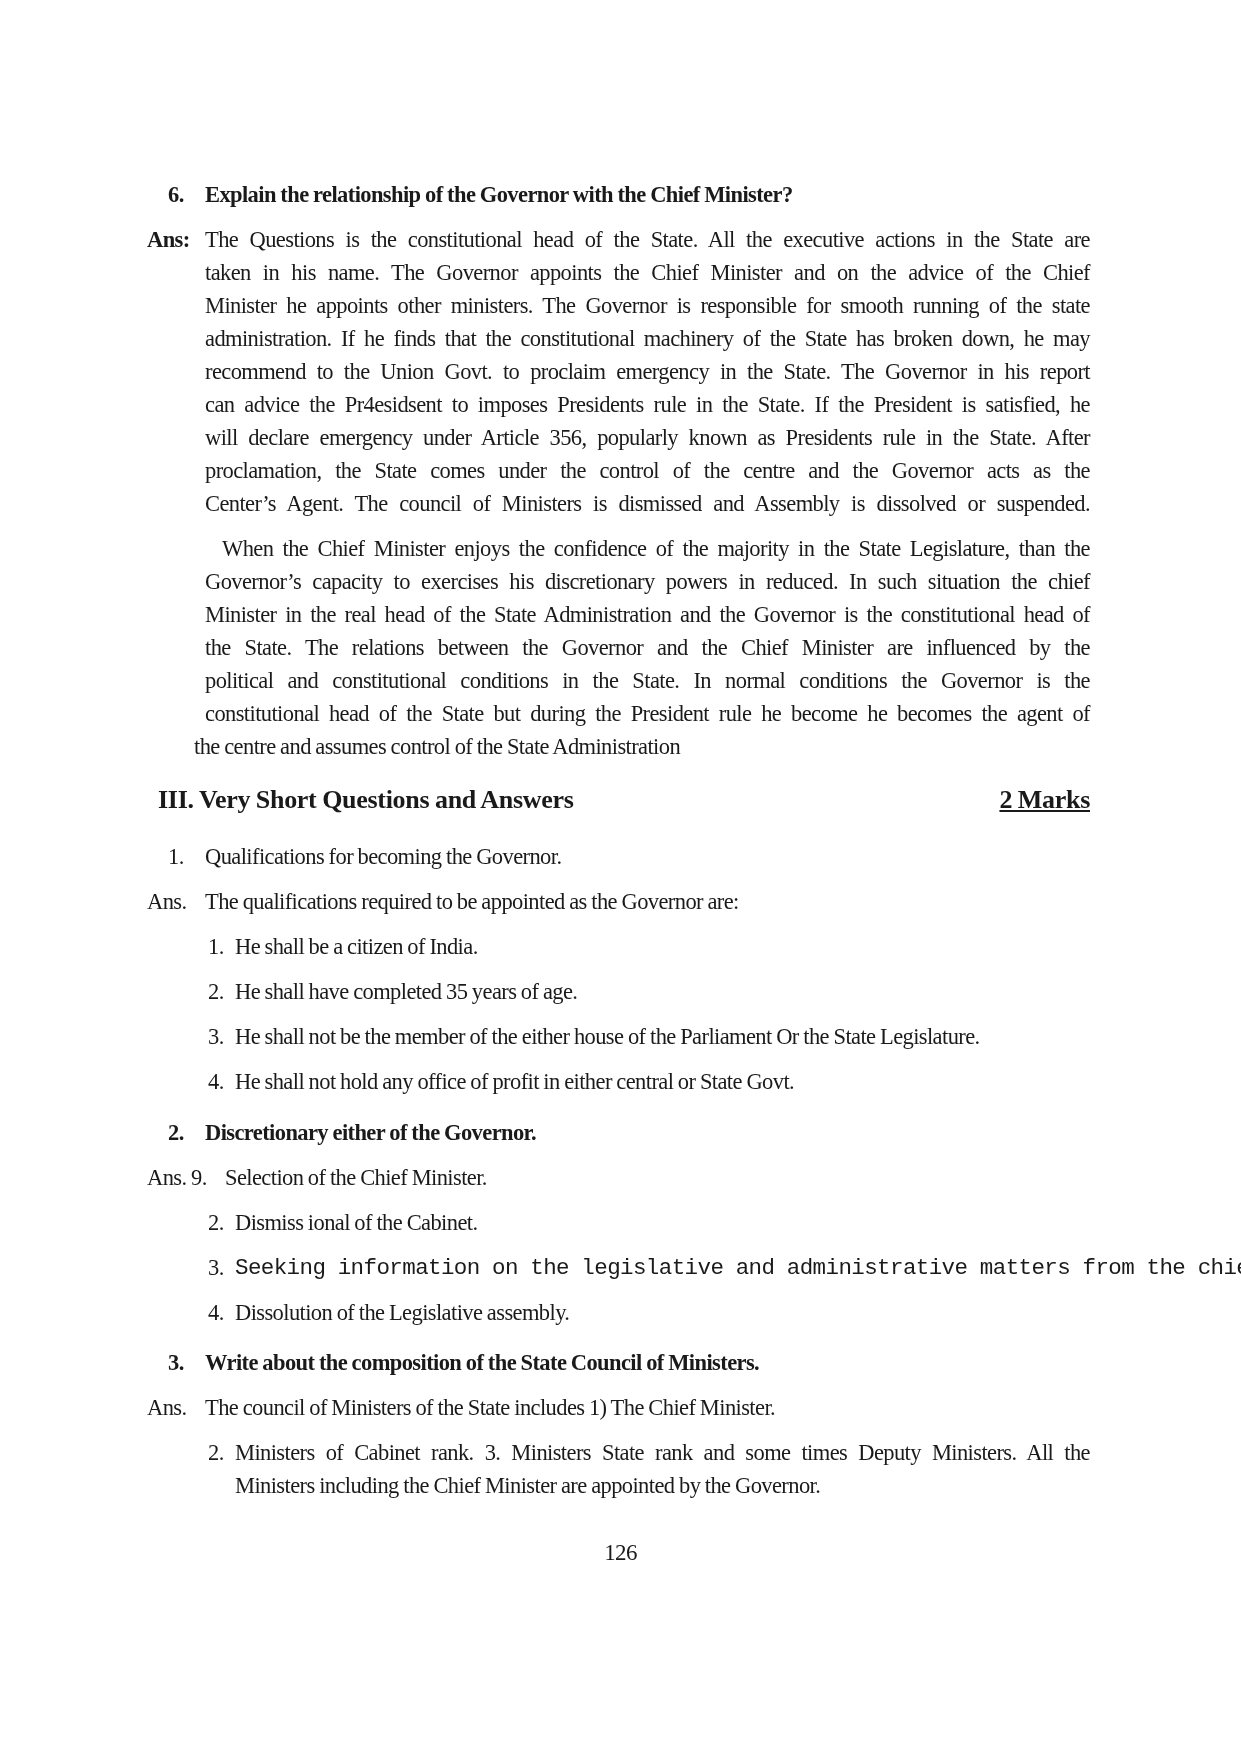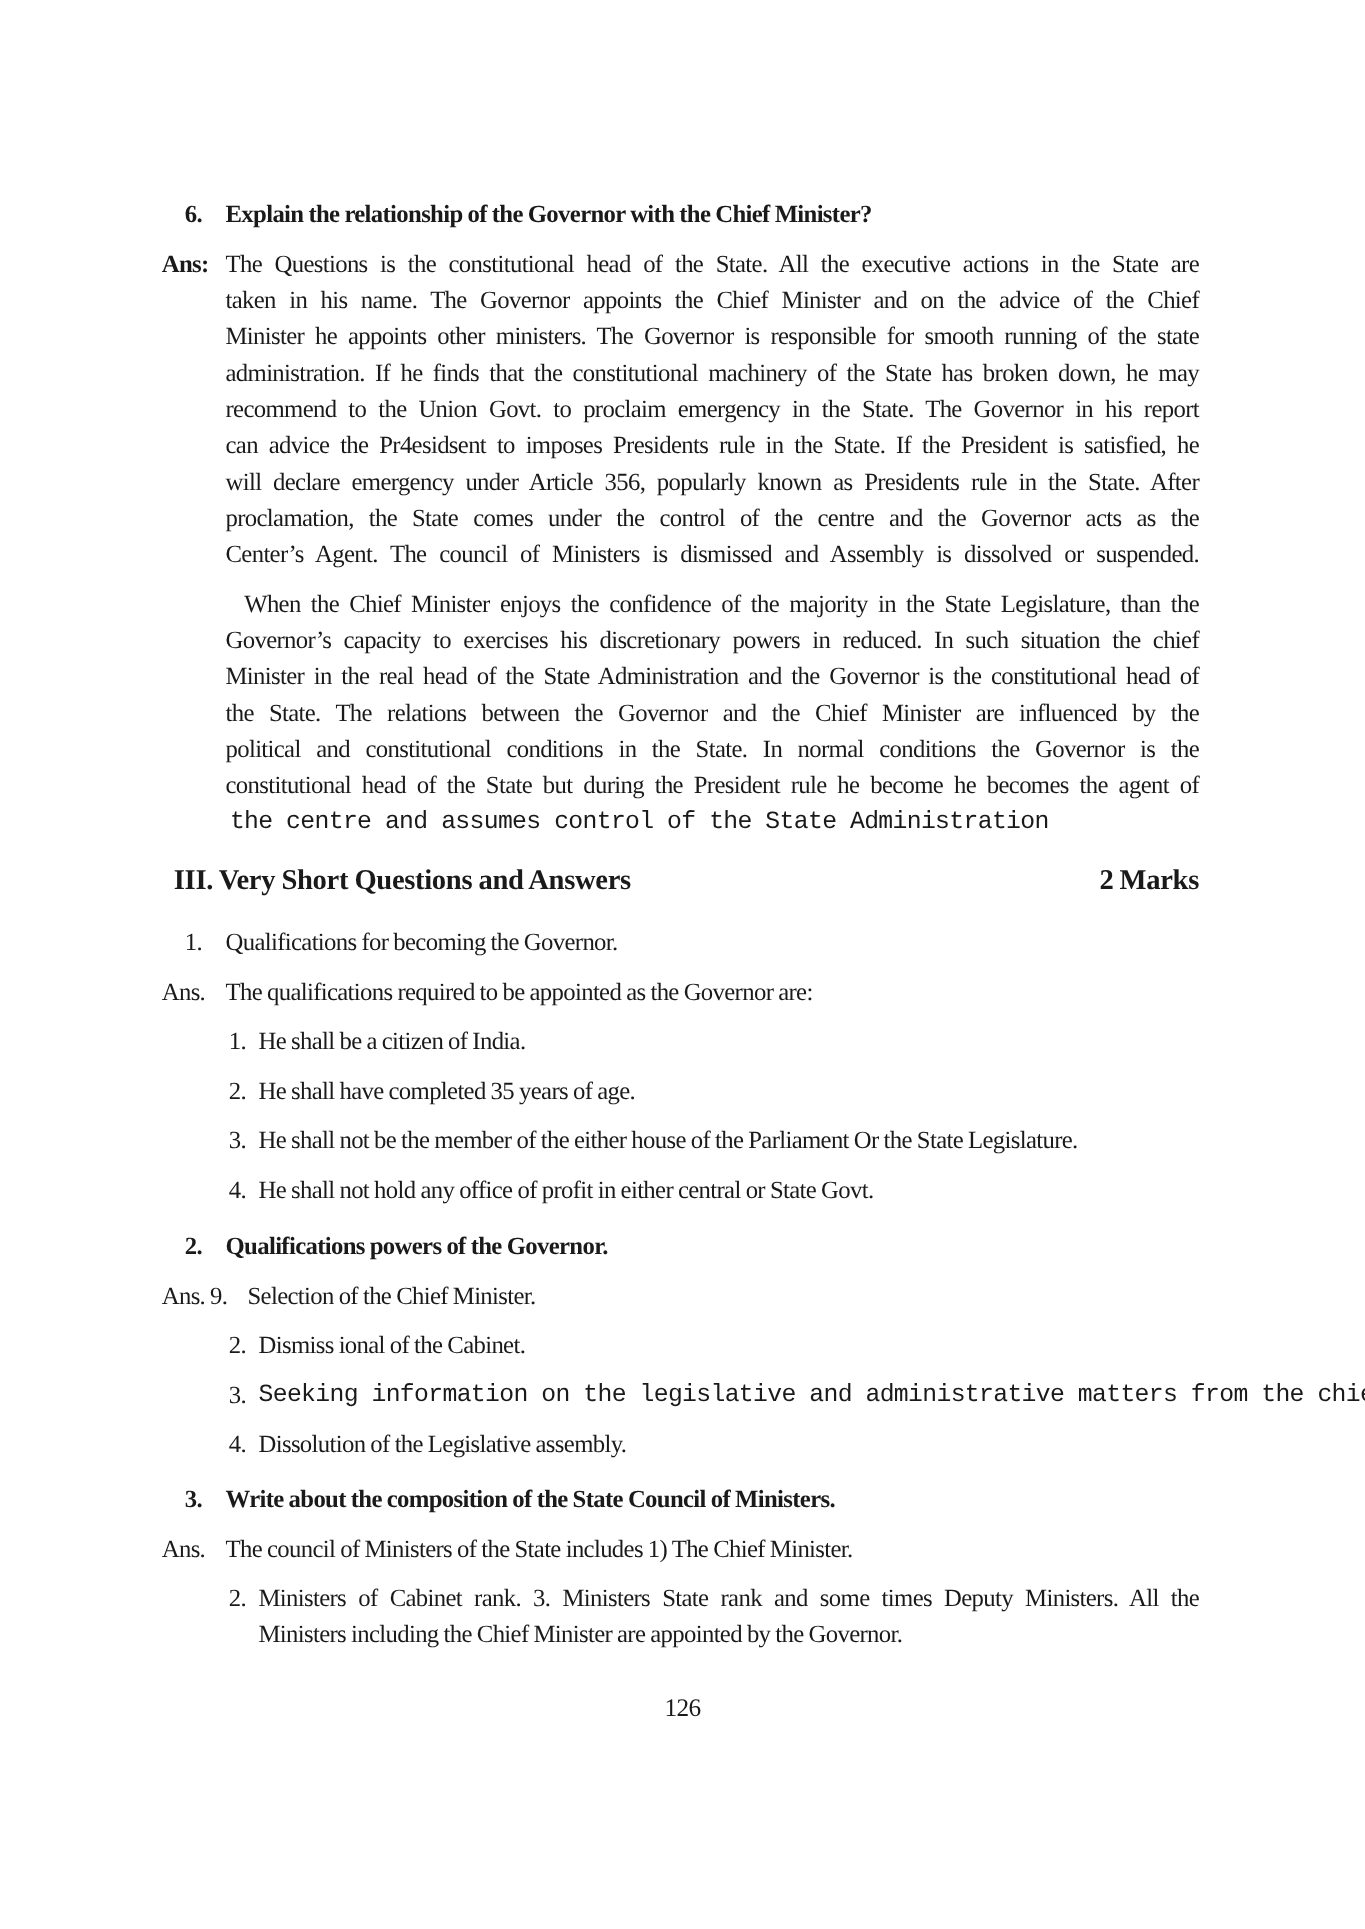--- a/index.html
+++ b/index.html
@@ -34,41 +34,41 @@
     <div class="line just" style="left:205px; top:489px; width:885px;">Center’s Agent.  The council of Ministers is dismissed and Assembly is dissolved or suspended.</div>
   </div>
 
   <div>
     <div class="line just" style="left:222px; top:534px; width:868px;">When the Chief Minister enjoys the confidence of the majority in the State Legislature, than the</div>
     <div class="line just" style="left:205px; top:567px; width:885px;">Governor’s capacity to exercises his discretionary powers in reduced. In such situation the chief</div>
     <div class="line just" style="left:205px; top:600px; width:885px;">Minister in the real head of the State Administration and the Governor is the constitutional head of</div>
     <div class="line just" style="left:205px; top:633px; width:885px;">the State. The relations between the Governor and the Chief Minister  are influenced by the</div>
     <div class="line just" style="left:205px; top:666px; width:885px;">political and constitutional conditions in the State.  In normal conditions the Governor is the</div>
     <div class="line just" style="left:205px; top:699px; width:885px;">constitutional head of the State but during the President rule he become he becomes the agent of</div>
-    <div class="line" style="left:209px; top:732px;font-family:Liberation Mono, monospace;">the centre and assumes control of the State Administration</div>
+    <div class="line" style="left:194px; top:732px;">the centre and assumes control of the State Administration</div>
   </div>
 
   <div class="line h2" style="left:158px; top:785px;">III. Very Short Questions and Answers</div>
-  <div class="line h2" style="right:151px; top:785px;">2 Marks</div>
+  <div class="line h2" style="right:151px; top:785px;text-decoration:underline;">2 Marks</div>
 
   <div class="line" style="left:168px; top:842px;">1.</div>
   <div class="line" style="left:205px; top:842px;">Qualifications for becoming the Governor.</div>
   <div class="line" style="left:147px; top:887px;">Ans.</div>
   <div class="line" style="left:205px; top:887px;">The qualifications required to be appointed as the Governor are:</div>
   <div class="line" style="left:208px; top:932px;">1.</div>
   <div class="line" style="left:235px; top:932px;">He shall be a citizen of India.</div>
   <div class="line" style="left:208px; top:977px;">2.</div>
   <div class="line" style="left:235px; top:977px;">He shall have completed 35 years of age.</div>
   <div class="line" style="left:208px; top:1022px;">3.</div>
   <div class="line" style="left:235px; top:1022px;">He shall not be the member of the either house of the Parliament  Or the State Legislature.</div>
   <div class="line" style="left:208px; top:1067px;">4.</div>
   <div class="line" style="left:235px; top:1067px;">He shall not hold any office of profit in either central or State Govt.</div>
 
   <div class="line bold" style="left:168px; top:1118px;">2.</div>
-  <div class="line bold" style="left:205px; top:1118px;">Qualifications powers of the Governor.</div>
+  <div class="line bold" style="left:205px; top:1118px;">Discretionary either of the Governor.</div>
   <div class="line" style="left:147px; top:1163px;">Ans. 9.</div>
   <div class="line" style="left:225px; top:1163px;">Selection of the Chief Minister.</div>
   <div class="line" style="left:208px; top:1208px;">2.</div>
   <div class="line" style="left:235px; top:1208px;">Dismiss ional of the Cabinet.</div>
   <div class="line" style="left:208px; top:1253px;">3.</div>
   <div class="line" style="left:235px; top:1253px;font-family:Liberation Mono, monospace;">Seeking information on the legislative and administrative matters from the chief Minister.</div>
   <div class="line" style="left:208px; top:1298px;">4.</div>
   <div class="line" style="left:235px; top:1298px;">Dissolution of the Legislative assembly.</div>
 
   <div class="line bold" style="left:168px; top:1348px;">3.</div>

